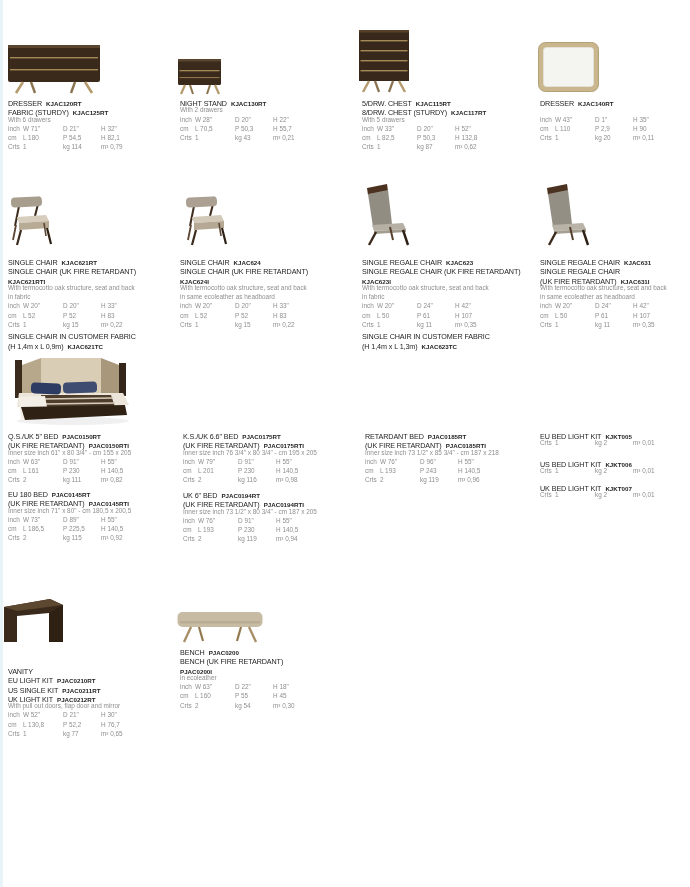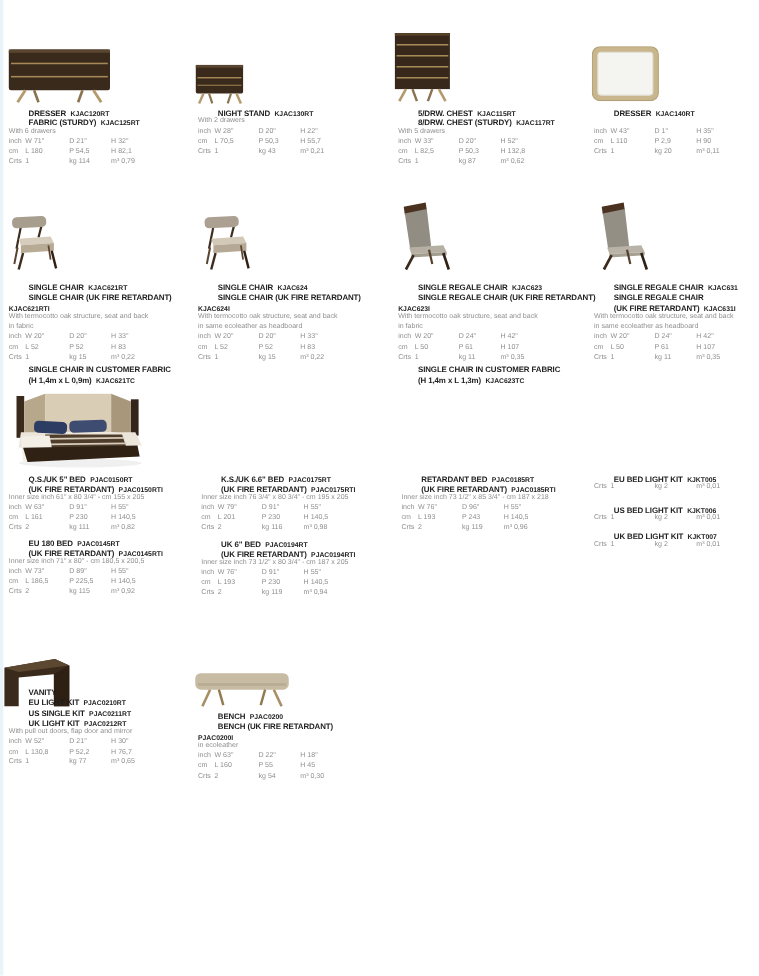--- a/index.html
+++ b/index.html
@@ -4,21 +4,21 @@
 <style>
   html,body{margin:0;padding:0;}
   body{
     width:690px;height:887px;position:relative;background:#ffffff;
     font-family:"Liberation Sans","DejaVu Sans",sans-serif;
     overflow:hidden;
   }
   #edge{position:absolute;left:0;top:0;width:3px;height:887px;background:#e9f4f9;}
   .product{position:absolute;}
   .tline{white-space:nowrap;height:9.3px;line-height:9.3px;min-height:9.3px;}
-  .pname{font-size:7.2px;font-weight:700;color:#1d1d1d;letter-spacing:-0.1px;margin-left:18px;}
+  .pname{font-size:7.2px;font-weight:400;color:#1d1d1d;letter-spacing:-0.1px;}
   .pcode{font-size:6.2px;font-weight:700;color:#1d1d1d;margin-left:4px;letter-spacing:0;}
   .pcode.solo{margin-left:0;}
   .desc{font-size:6.4px;color:#8f8f8f;height:9.3px;line-height:9.3px;min-height:9.3px;white-space:nowrap;}
   .srow{display:flex;font-size:6.4px;color:#8f8f8f;height:9.3px;line-height:9.3px;white-space:nowrap;}
   .c0{width:15px;}
   .c1{width:40px;}
   .c2{width:38px;}
   .c3{flex:1;}
   .img{position:absolute;}
 </style>
@@ -496,21 +496,21 @@
     </div>
     <div class="product" style="left: 540px; top: 481px; width: 150px;">
       <div class="tline"><span class="pname">UK BED LIGHT KIT</span><span class="pcode">KJKT007</span></div>
       <div class="srow">
         <span class="c0">Crts</span>
         <span class="c1">1</span>
         <span class="c2">kg 2</span>
         <span class="c3">m³ 0,01</span>
       </div>
     </div>
-    <div class="product" style="left: 8px; top: 623px; width: 168px;">
+    <div class="product" style="left: 8px; top: 664px; width: 168px;">
       <div class="tline"><span class="pname">VANITY</span></div>
       <div class="tline"><span class="pname">EU LIGHT KIT</span><span class="pcode">PJAC0210RT</span></div>
       <div class="tline"><span class="pname">US SINGLE KIT</span><span class="pcode">PJAC0211RT</span></div>
       <div class="tline"><span class="pname">UK LIGHT KIT</span><span class="pcode">PJAC0212RT</span></div>
       <div class="desc">With pull out doors, flap door and mirror</div>
       <div class="srow">
         <span class="c0">inch</span>
         <span class="c1">W 52"</span>
         <span class="c2">D 21"</span>
         <span class="c3">H 30"</span>

